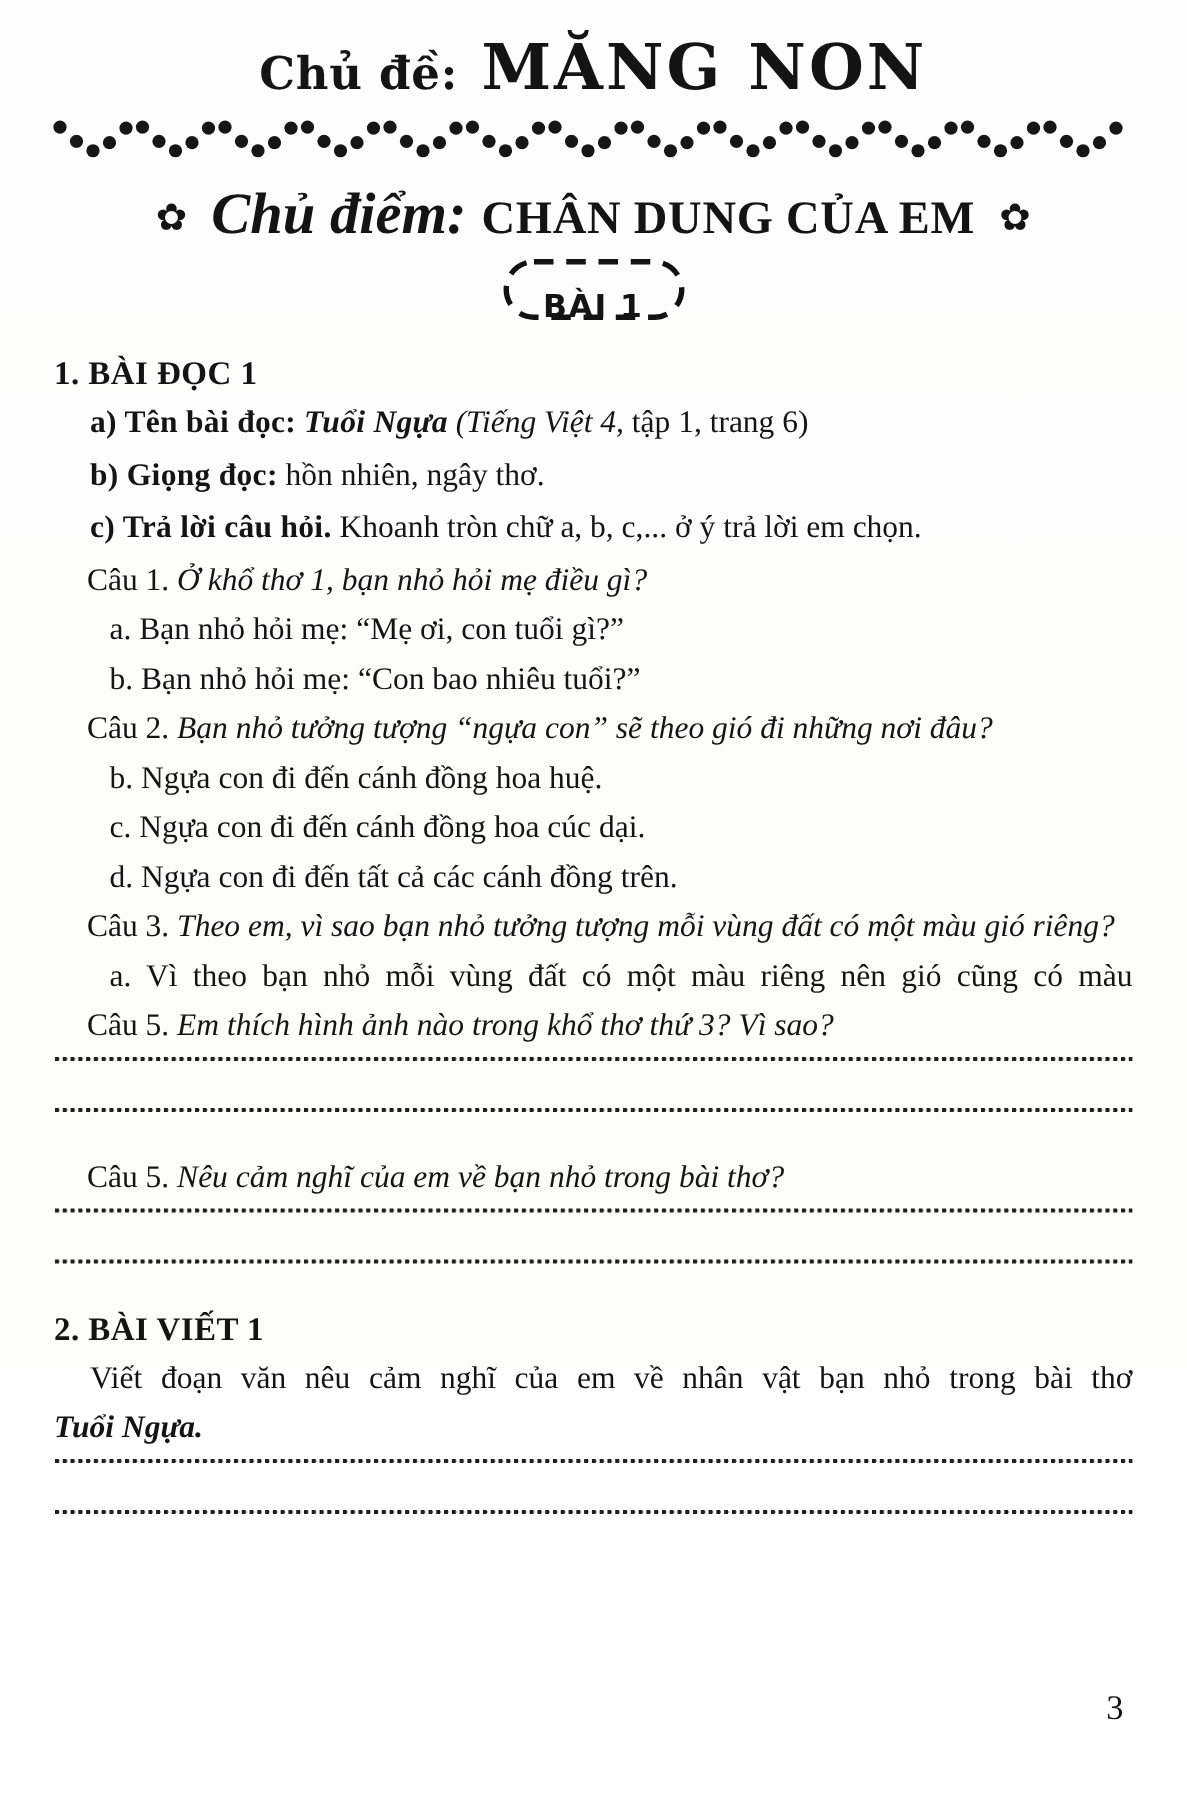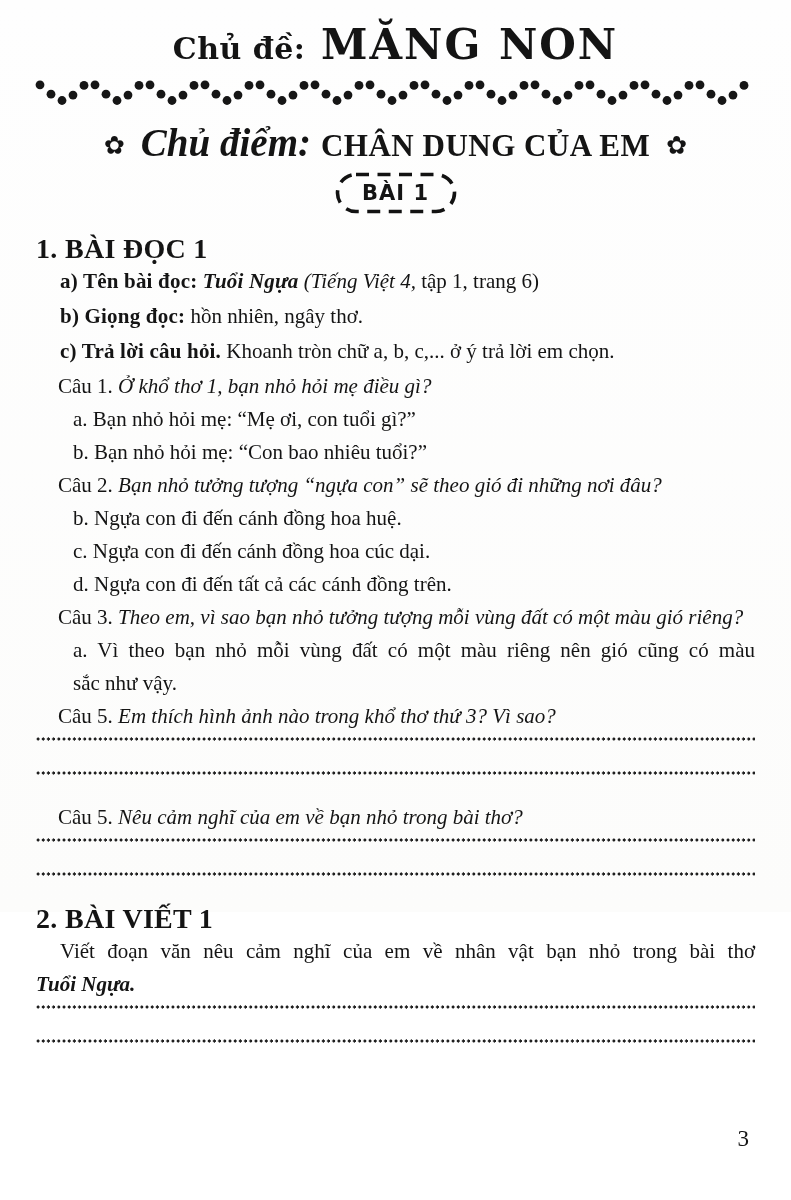--- a/index.html
+++ b/index.html
@@ -42,30 +42,30 @@
   .subtopic-label { font-weight:bold; font-style:italic; font-size:39px; margin:0 6px 0 12px; }
   .subtopic-title { font-weight:bold; font-size:31px; letter-spacing:0.5px; margin-right:12px; }
 
   .badge-wrap { margin-top:8px; text-align:center; height:46px; }
   .badge {
     position:relative; display:inline-block;
     width:122px; height:42px;
   }
   .badge svg { position:absolute; left:0; top:0; }
   .badge-text {
-    position:absolute; left:0; top:0; width:122px; height:42px;
+    position:absolute; left:0; top:11px; width:122px; height:42px;
     line-height:42px; text-align:center;
     font-family:"DejaVu Sans","Liberation Sans",sans-serif;
     font-weight:bold; font-size:21px; letter-spacing:1px;
   }
 
   
   .line { font-size:21px; line-height:33px;font-family:Liberation Serif, serif; }
   .sec-heading {
-    font-weight:bold; font-size:28px; line-height:33px;
+    font-weight:bold; font-size:22px; line-height:33px;
     letter-spacing:0.3px;
   }
   .sec-heading.first { margin-top:14px; }
   .sub-item { margin-left:24px; margin-bottom:2px; }
   .sub-item b { letter-spacing:0.2px; }
   .cau { margin-left:22px; white-space:nowrap; }
   .opt { margin-left:37px; white-space:nowrap; }
   .just { text-align:justify; text-align-last:justify; white-space:normal; }
   .opt-cont { margin-left:37px; }
 
@@ -214,21 +214,20 @@
     </div>
     <div class="line opt">b. Ngựa con đi đến cánh đồng hoa huệ.</div>
     <div class="line opt">c. Ngựa con đi đến cánh đồng hoa cúc dại.</div>
     <div class="line opt">d. Ngựa con đi đến tất cả các cánh đồng trên.</div>
 
     <div class="line cau">
       <span>Câu 3.</span>
       <i>Theo em, vì sao bạn nhỏ tưởng tượng mỗi vùng đất có một màu gió riêng?</i>
     </div>
     <div class="line opt just">a. Vì theo bạn nhỏ mỗi vùng đất có một màu riêng nên gió cũng có màu</div>
-    <div class="line opt-cont">sắc như vậy.</div>
 
     <div class="line cau">
       <span>Câu 5.</span>
       <i>Em thích hình ảnh nào trong khổ thơ thứ 3? Vì sao?</i>
     </div>
     <div class="dotline"></div>
     <div class="dotline"></div>
 
     <div class="line cau">
       <span>Câu 5.</span>

